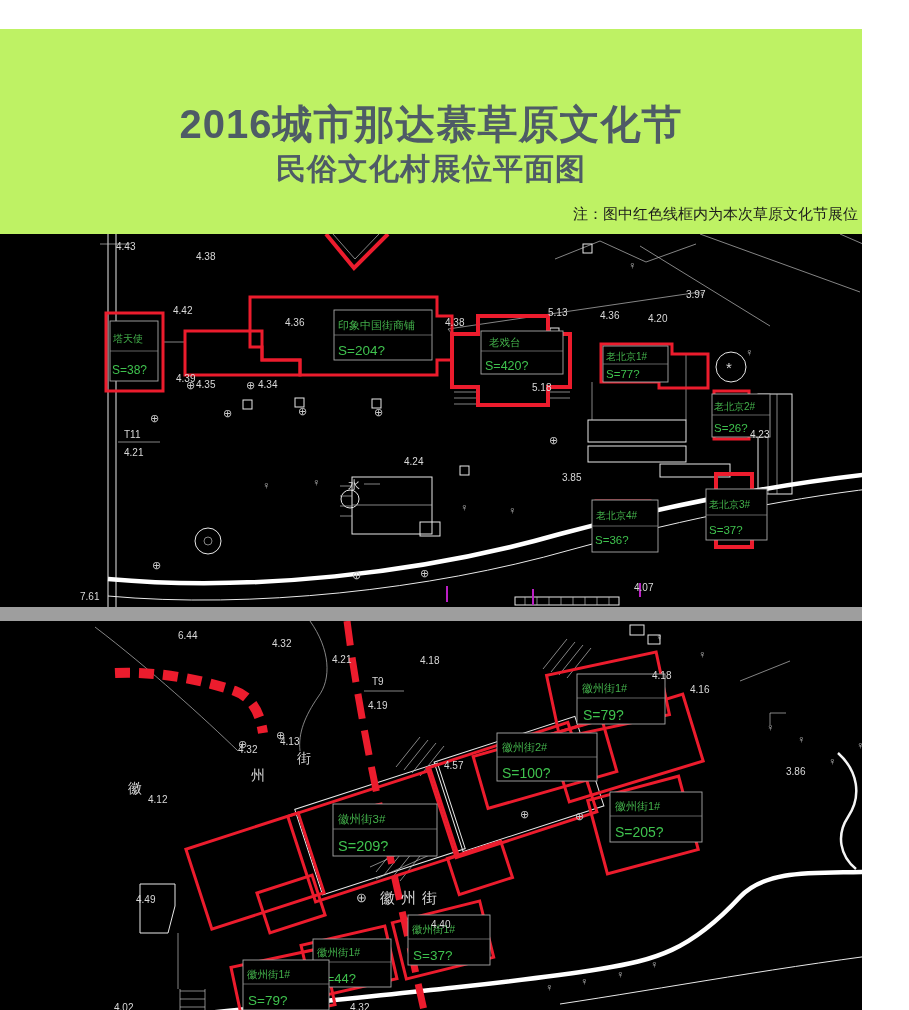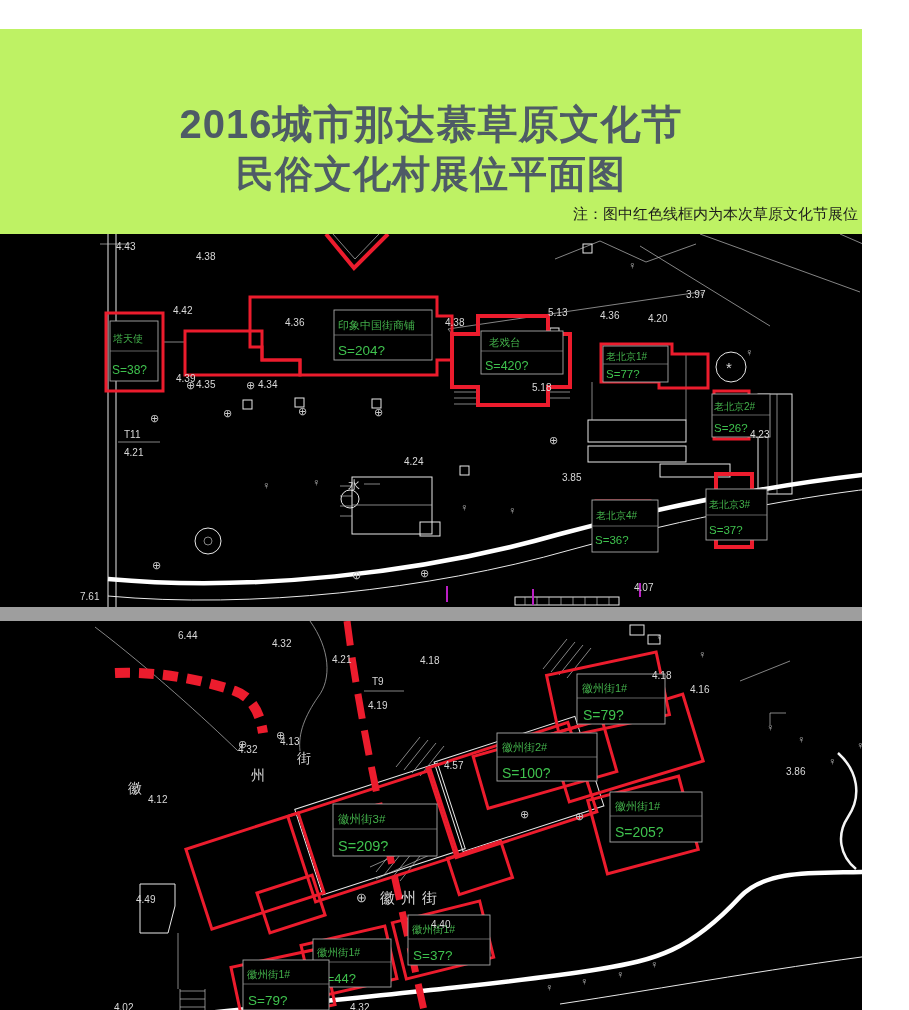--- a/index.html
+++ b/index.html
@@ -1,21 +1,21 @@
 <!DOCTYPE html>
 <html><head>
 <meta charset="utf-8">
 <style>
   html,body{margin:0;padding:0;background:#fff;}
   .page{position:relative;width:862px;height:1010px;background:#bef264;overflow:hidden;
         font-family:"Liberation Sans",sans-serif;margin-top:29px;}
   .titleblock{position:absolute;top:70px;left:0;width:100%;text-align:center;
               color:#4e5b66;font-weight:bold;line-height:1.28;letter-spacing:1px;}
   .titleblock .t1{font-size:40px;}
-  .titleblock .t2{font-size:38px;}
+  .titleblock .t2{font-size:30px;}
   .note{position:absolute;top:176px;right:4px;font-size:15px;color:#1c1c1c;
         font-family:Liberation Serif, serif;}
   .panel{position:absolute;left:0;width:909px;background:#000;}
   .panel-top{top:205px;height:373px;}
   .panel-bottom{top:592px;height:408px;}
   .divider{position:absolute;left:0;top:578px;width:909px;height:14px;background:#9e9e9e;}
   .bottombar{position:absolute;left:0;top:1000px;width:909px;height:10px;background:#141414;}
   svg{display:block;}
   .w1{stroke:#e8e8e8;stroke-width:1;fill:none;}
   .w05{stroke:#bdbdbd;stroke-width:0.7;fill:none;}

